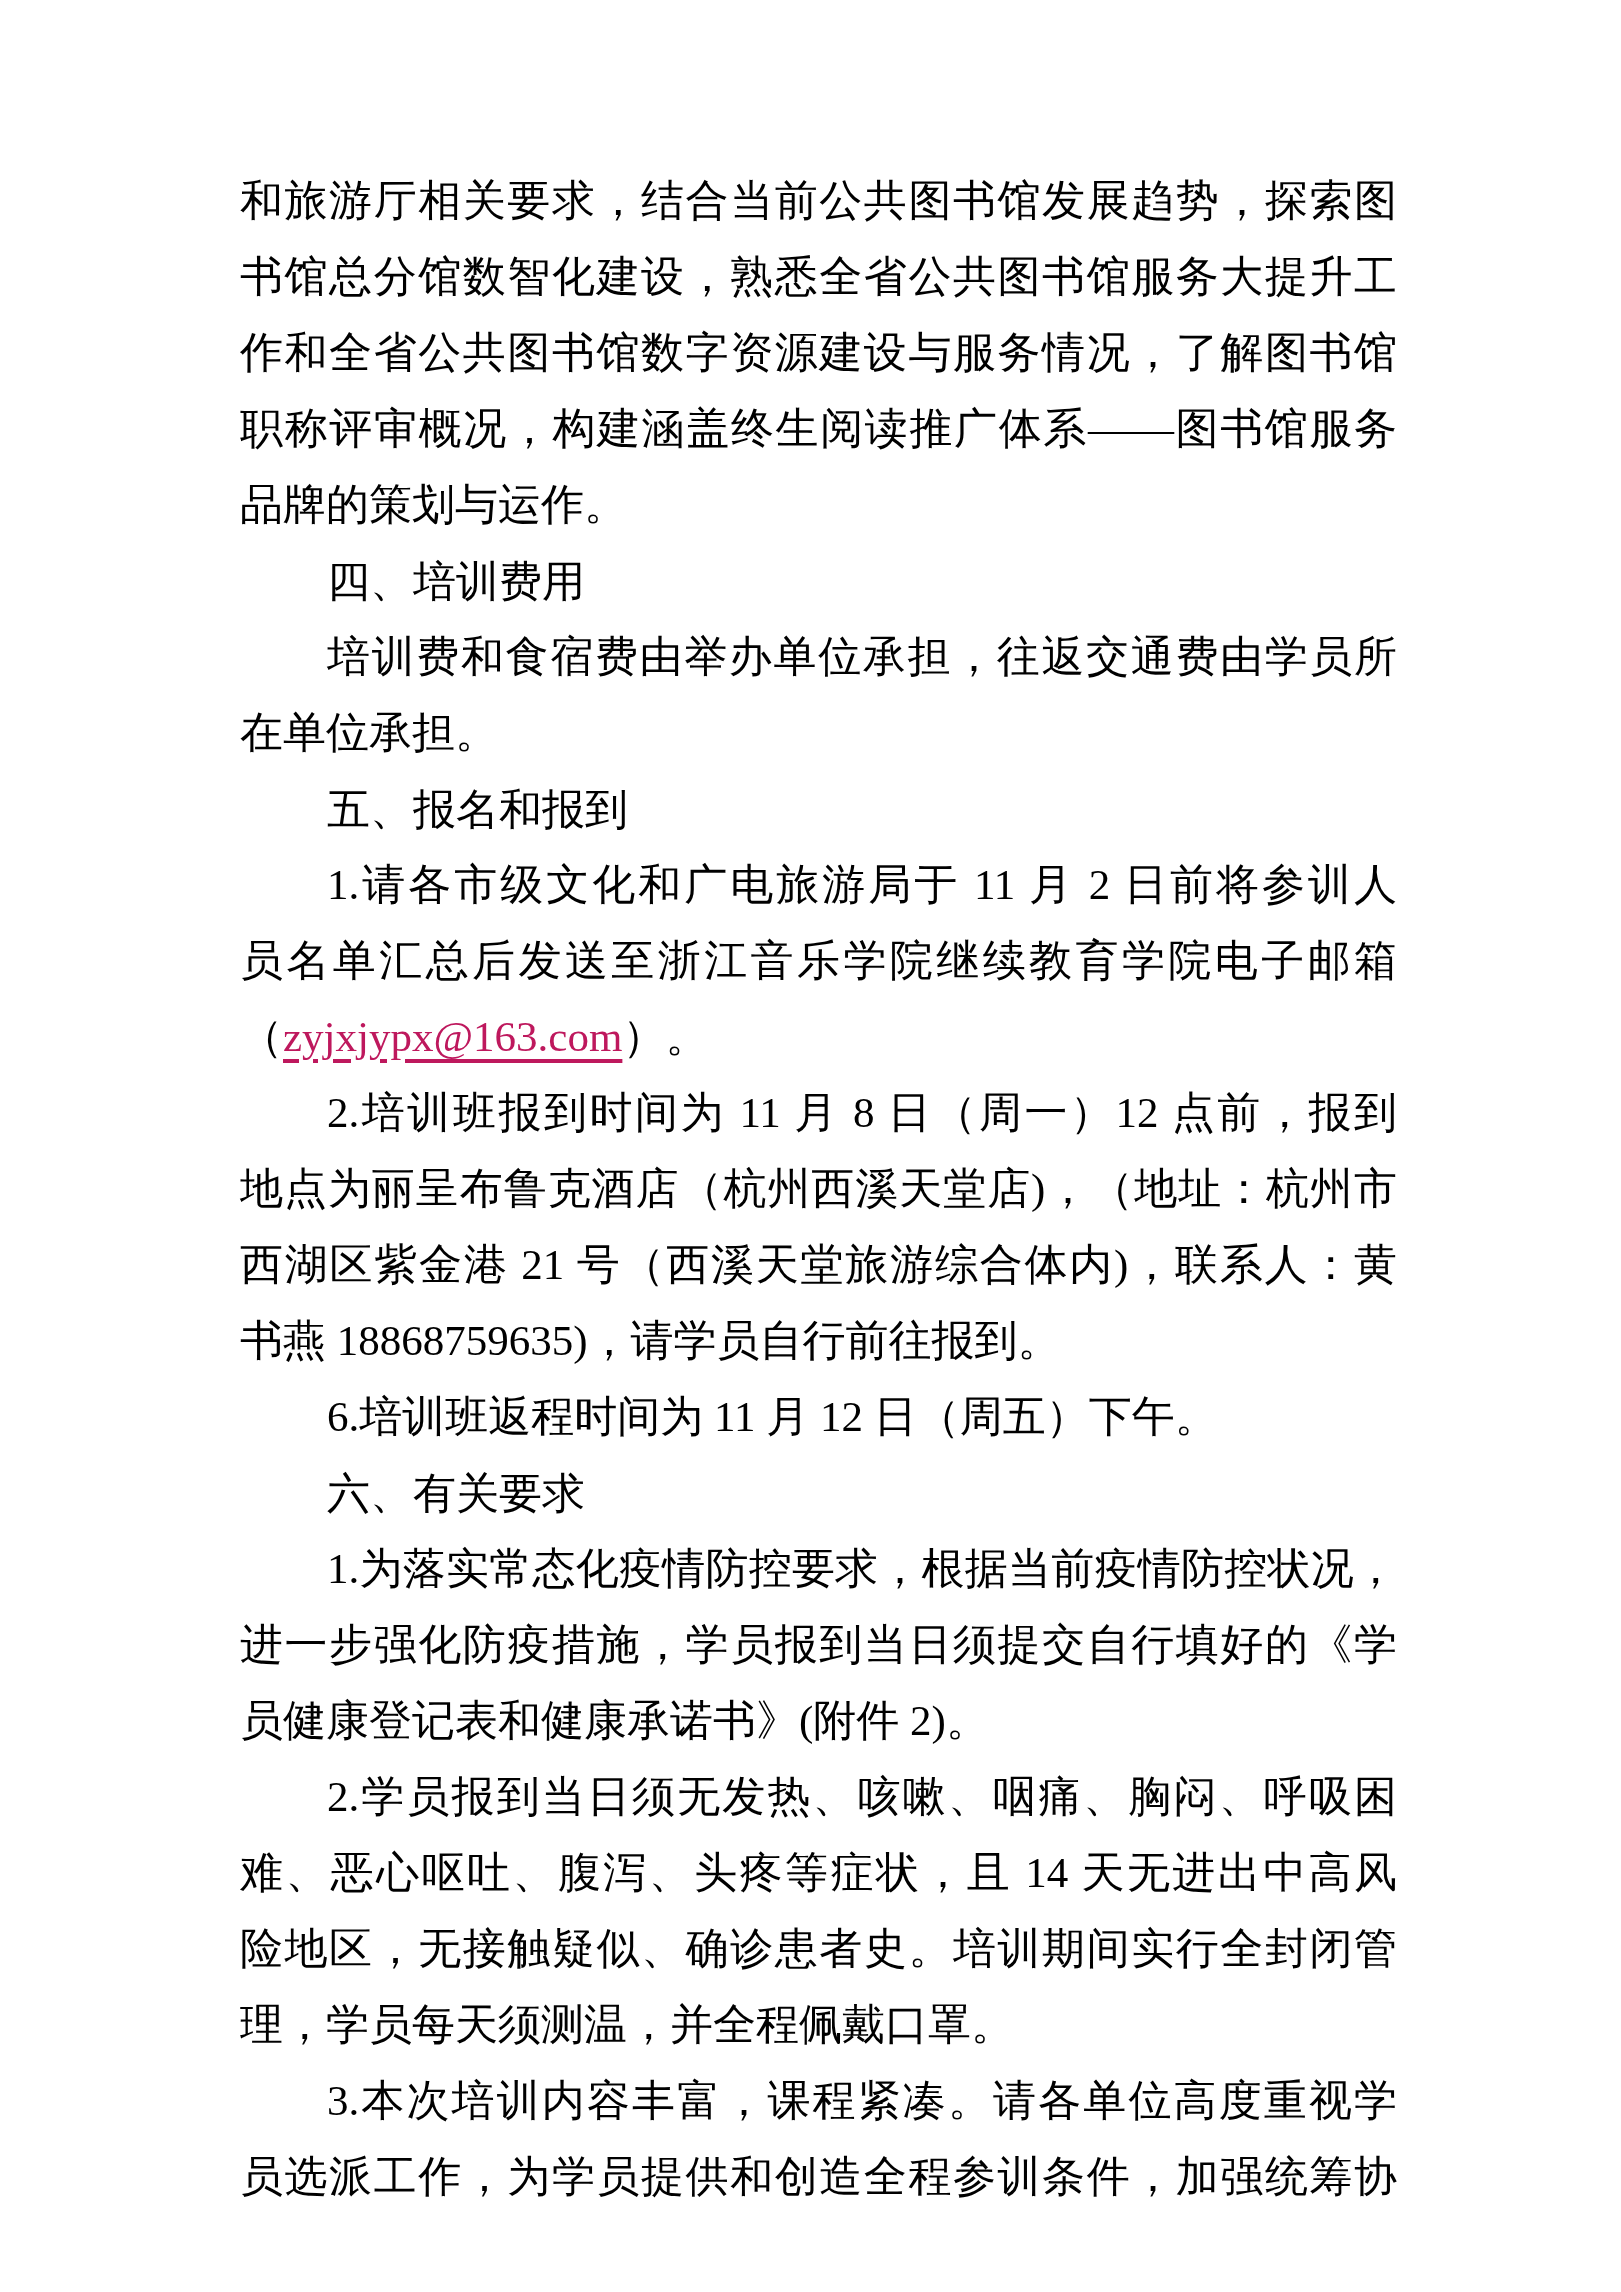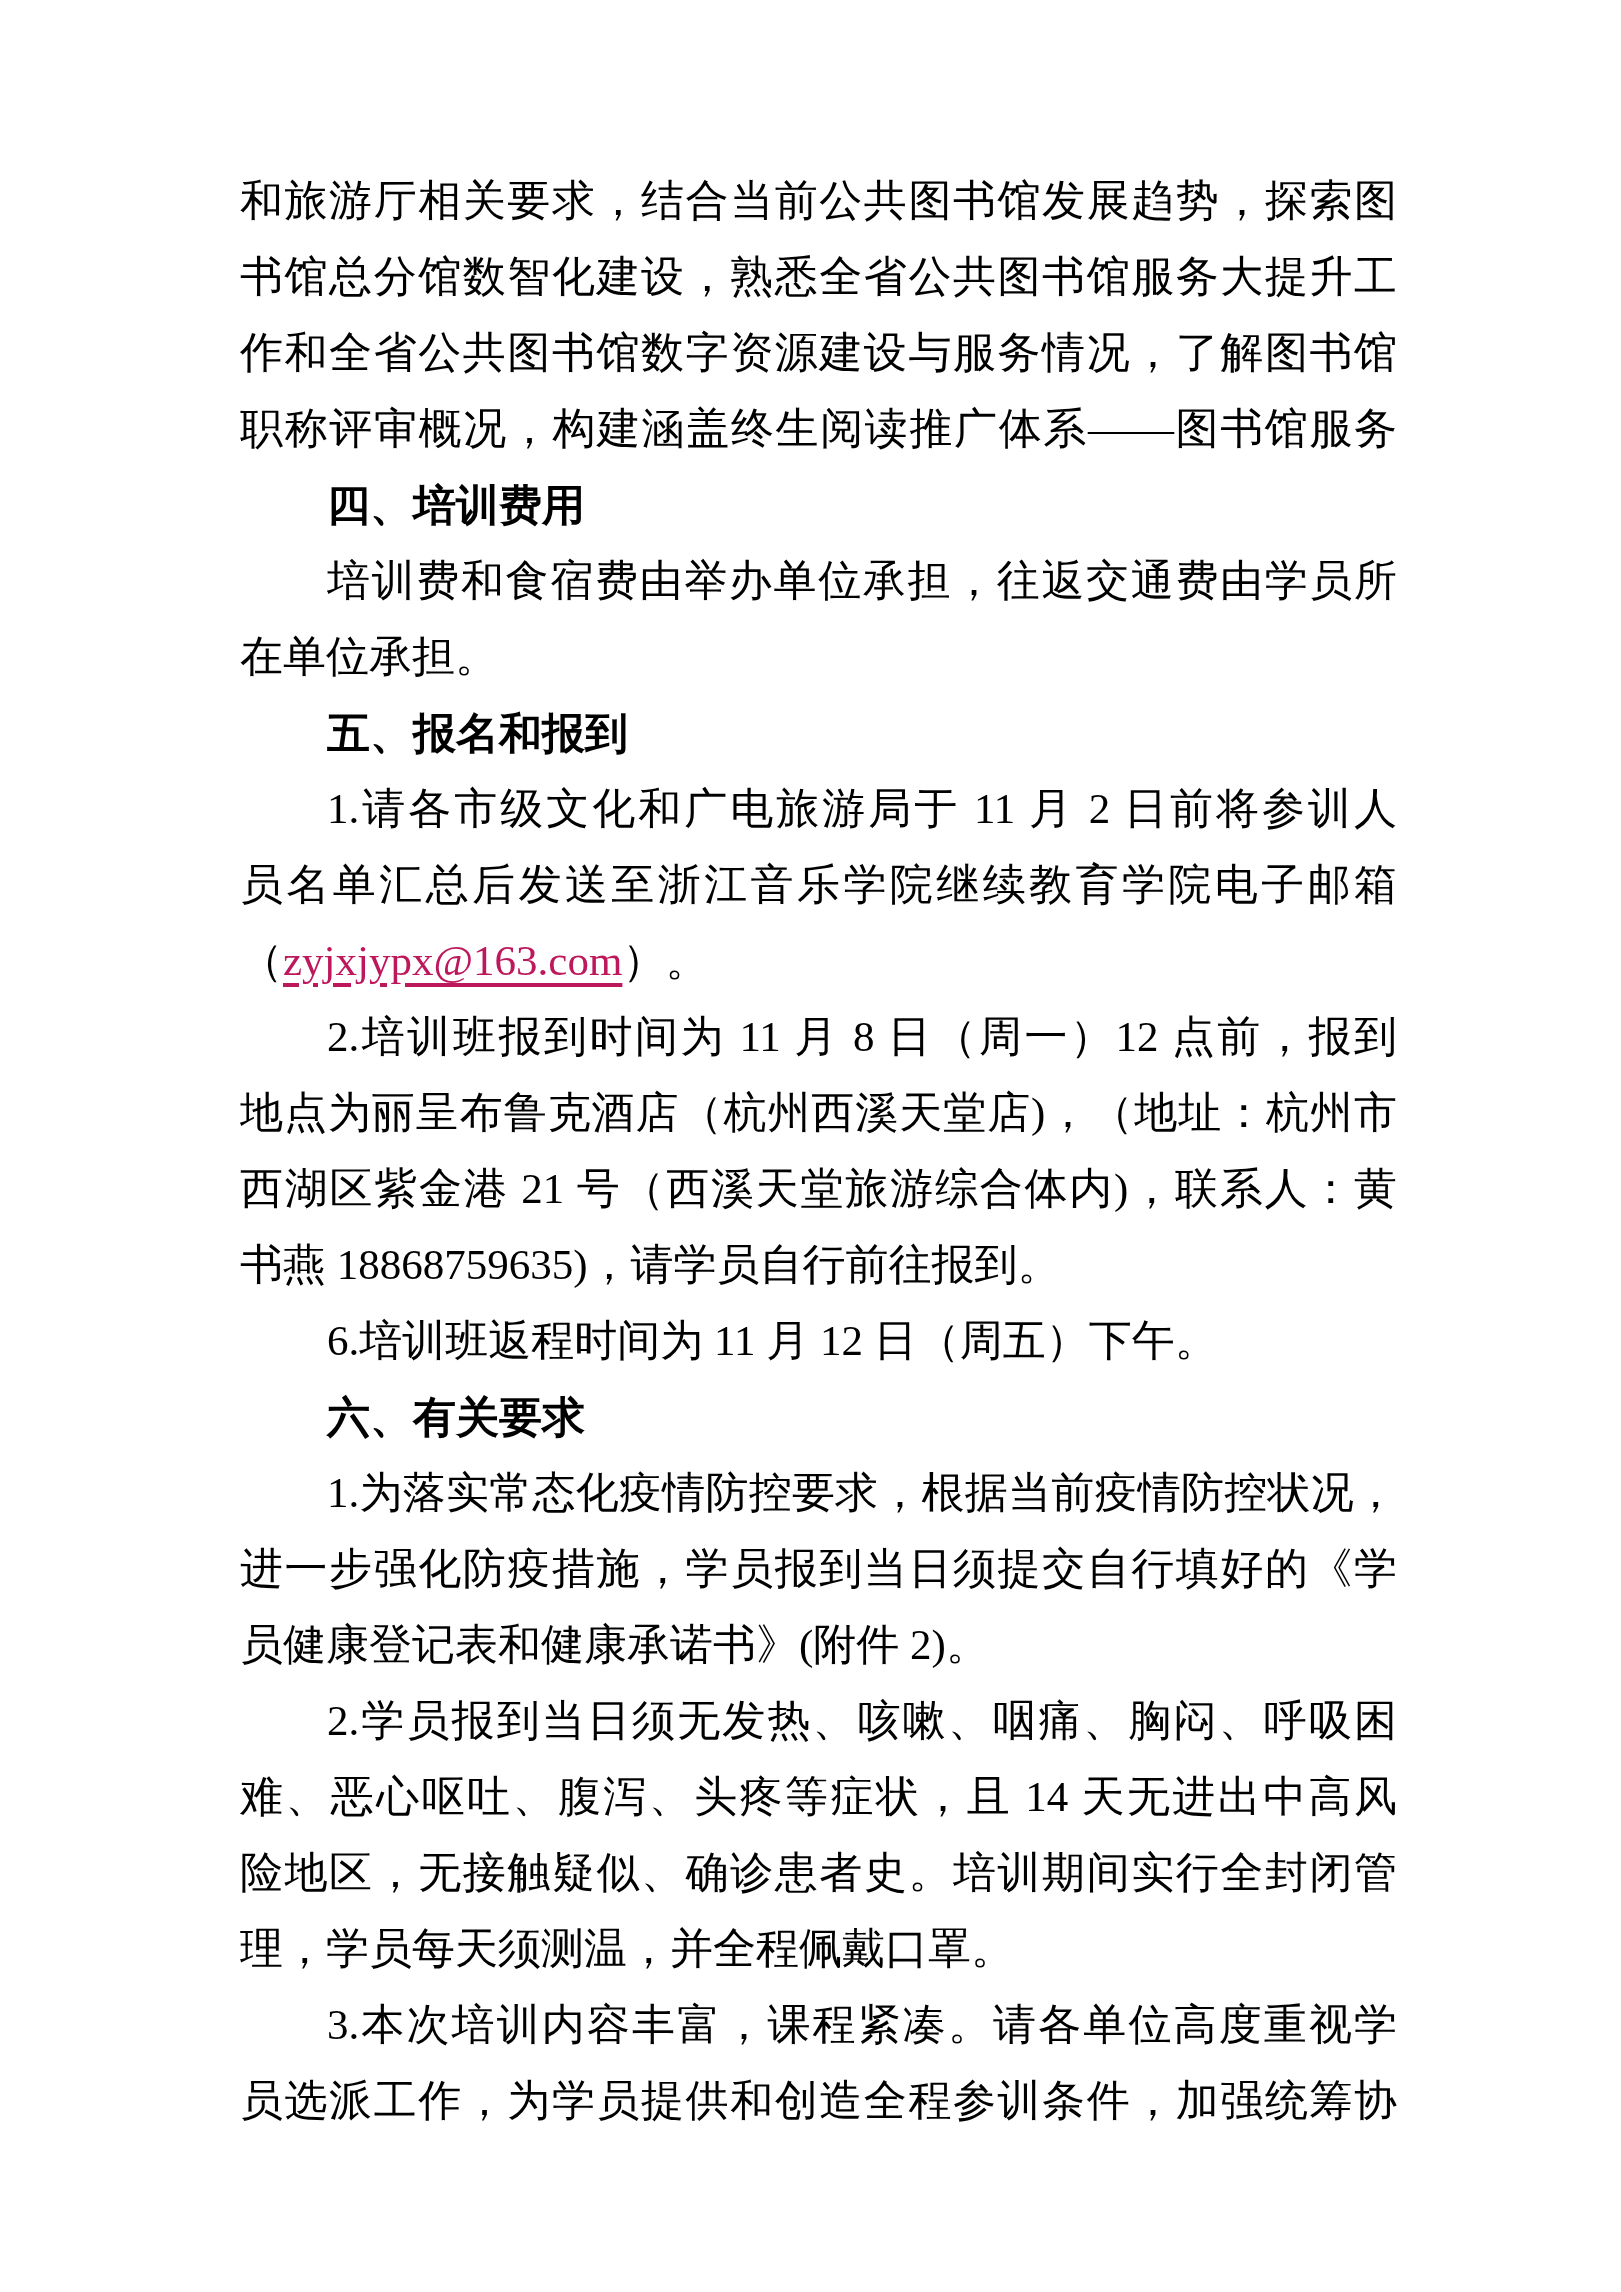--- a/index.html
+++ b/index.html
@@ -36,39 +36,40 @@
   }
   .line.j {
     text-align: justify;
     text-align-last: justify;
     text-justify: inter-character;
   }
   .line.indent {
     text-indent: 87px;
   }
   .line.heading {
-    font-weight: 700;
+    font-weight: 400;
     font-family: "Liberation Sans", "DejaVu Sans", sans-serif;
   }
   .email-link {
     color: #be185d;
     text-decoration: underline;
     text-underline-offset: 7.8px;
     cursor: pointer;
   }
 </style>
 </head>
 <body>
 
 <div class="page">
   <div class="content">
       <div class="line j">和旅游厅相关要求，结合当前公共图书馆发展趋势，探索图</div>
       <div class="line j">书馆总分馆数智化建设，熟悉全省公共图书馆服务大提升工</div>
       <div class="line j">作和全省公共图书馆数字资源建设与服务情况，了解图书馆</div>
       <div class="line j">职称评审概况，构建涵盖终生阅读推广体系——图书馆服务</div>
+      <div class="line">品牌的策划与运作。</div>
       <div class="line indent heading">四、培训费用</div>
       <div class="line j indent">培训费和食宿费由举办单位承担，往返交通费由学员所</div>
       <div class="line">在单位承担。</div>
       <div class="line indent heading">五、报名和报到</div>
       <div class="line j indent">1.请各市级文化和广电旅游局于 11 月 2 日前将参训人</div>
       <div class="line j">员名单汇总后发送至浙江音乐学院继续教育学院电子邮箱</div>
       <div class="line"><span>（</span><span class="email-link">zyjxjypx@163.com</span><span>）。</span></div>
       <div class="line j indent">2.培训班报到时间为 11 月 8 日（周一）12 点前，报到</div>
       <div class="line j">地点为丽呈布鲁克酒店（杭州西溪天堂店)，（地址：杭州市</div>
       <div class="line j">西湖区紫金港 21 号（西溪天堂旅游综合体内)，联系人：黄</div>

